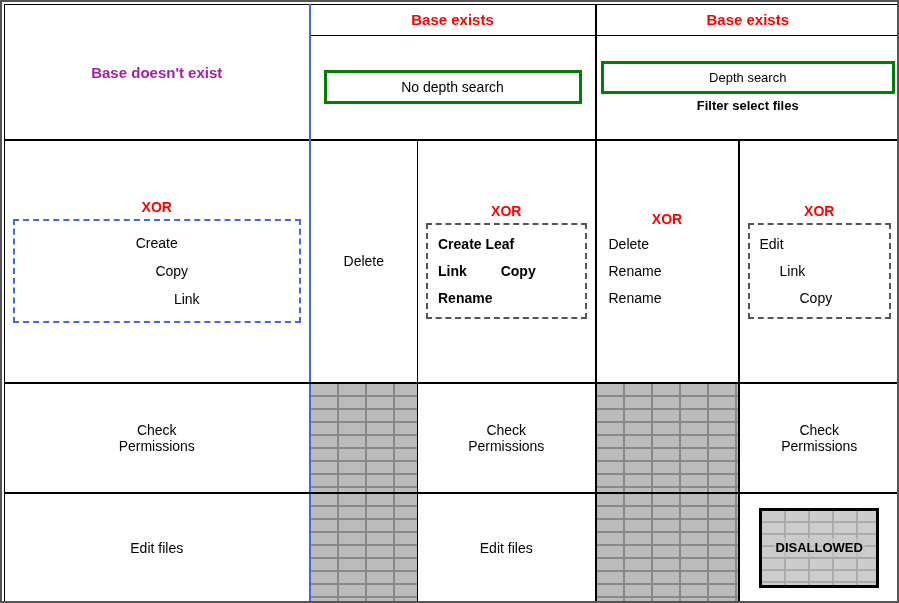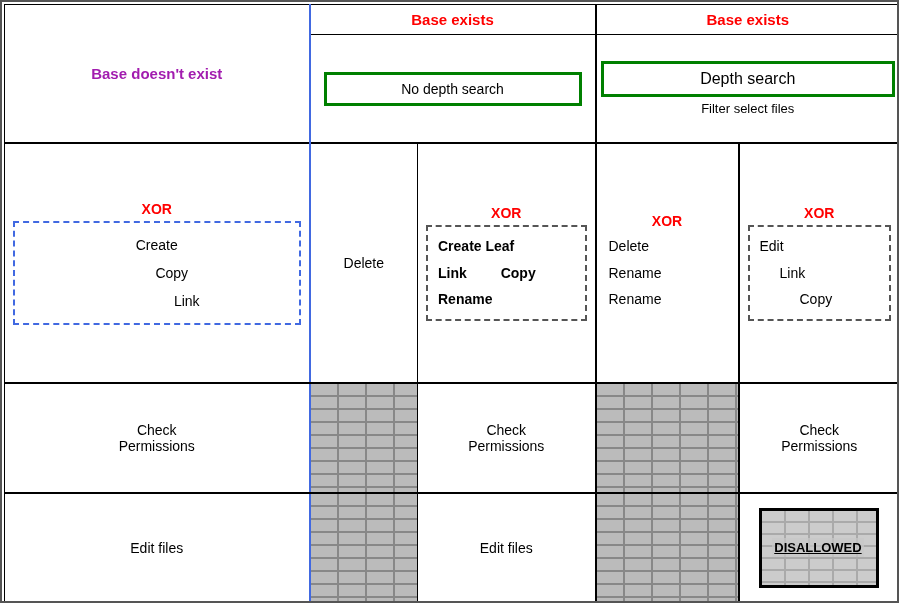--- a/index.html
+++ b/index.html
@@ -39,24 +39,24 @@
       </td>
     </tr>
 
     <tr>
       <td colspan="2" style="border:1px solid #000;border-right:2px solid #000;padding:13px;">
         <div style="border:3px solid green;text-align:center;padding:6px;font-size:14px;">
           <span>No depth search</span>
         </div>
       </td>
       <td colspan="2" style="border:1px solid #000;padding:4px;">
-        <div style="border:3px solid green;text-align:center;padding:6px;font-size:16px;margin-bottom:4px;">
+        <div style="border:3px solid green;text-align:center;padding:6px;font-size:13px;margin-bottom:4px;">
           <span>Depth search</span>
         </div>
-        <div style="text-align:center;font-size:13px;">
+        <div style="text-align:center;font-size:13px;font-weight:bold;">
           <span>Filter select files</span>
         </div>
       </td>
     </tr>
 
     <tr>
 
       <td style="border:1px solid #000;border-right:2px solid #4169E1;border-top:2px solid #000;border-bottom:2px solid #000;padding:8px;vertical-align:middle;">
         <div style="text-align:center;margin-bottom:4px;">
           <span style="color:red;font-weight:bold;">XOR</span>
@@ -142,21 +142,21 @@
 
       <td style="border:1px solid #000;border-right:2px solid #000;padding:8px;text-align:center;vertical-align:middle;">
         <span>Edit files</span>
       </td>
 
       <td style="border:1px solid #000;border-right:2px solid #000;padding:0;">
         <div style="width:100%;height:100%;background-color:#bbb;background-image:repeating-linear-gradient(180deg,transparent,transparent 11px,#888 11px,#888 13px),repeating-linear-gradient(90deg,transparent,transparent 26px,#888 26px,#888 28px);"></div>
       </td>
 
       <td style="border:1px solid #000;padding:8px;text-align:center;vertical-align:middle;">
-        <div style="border:3px solid #000;padding:10px;background-color:#ccc;background-image:repeating-linear-gradient(180deg,transparent,transparent 10px,#aaa 10px,#aaa 12px),repeating-linear-gradient(90deg,transparent,transparent 22px,#aaa 22px,#aaa 24px);display:inline-flex;align-items:center;width:120px;height:80px;text-decoration:underline;">
+        <div style="border:3px solid #000;padding:4px;background-color:#ccc;background-image:repeating-linear-gradient(180deg,transparent,transparent 10px,#aaa 10px,#aaa 12px),repeating-linear-gradient(90deg,transparent,transparent 22px,#aaa 22px,#aaa 24px);display:inline-flex;align-items:center;justify-content:center;width:120px;height:80px;">
           <span style="font-weight:bold;font-size:13px;background:rgba(200,200,200,0.7);padding:2px;">DISALLOWED</span>
         </div>
       </td>
     </tr>
 
   </tbody>
     </table>
 
 </div>
 

